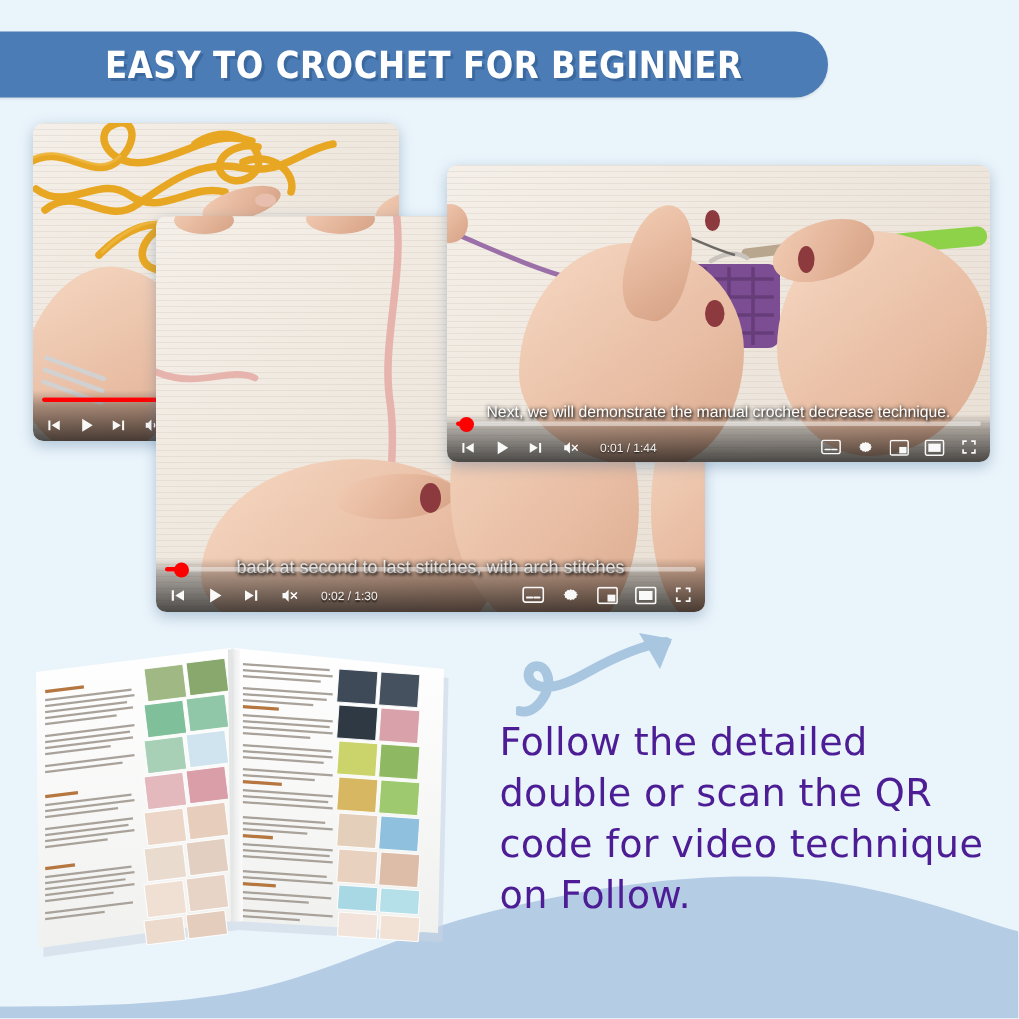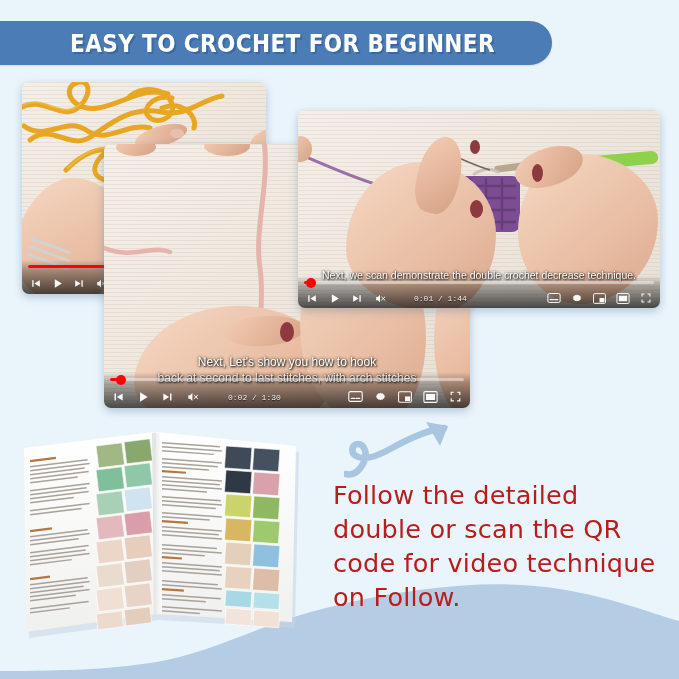--- a/index.html
+++ b/index.html
@@ -53,31 +53,31 @@
 
   
   .chrome{position:absolute;left:0;right:0;bottom:0;height:34px;
           background:linear-gradient(to top,rgba(12,12,12,.72),rgba(12,12,12,.30) 70%,rgba(12,12,12,0));}
   .bar{position:absolute;left:6px;right:6px;height:3px;background:rgba(255,255,255,.45);border-radius:2px;}
   .bar .played{position:absolute;left:0;top:0;bottom:0;background:#ff0000;border-radius:2px;}
   .bar .knob{position:absolute;top:-3.5px;width:10px;height:10px;border-radius:50%;background:#ff0000;}
   .ctrls{position:absolute;left:7px;bottom:4px;display:flex;align-items:center;gap:9px;}
   .ctrls-r{position:absolute;right:8px;bottom:5px;display:flex;align-items:center;gap:11px;}
   .ico{display:block;opacity:.96;}
-  .time{color:#f2f2f2;font-size:8px;margin-left:17px;white-space:nowrap;
-        font-family:Liberation Mono, monospace;text-shadow:0 1px 1px rgba(0,0,0,.7);}
+  .time{color:#f2f2f2;font-size:8px;margin-left:3px;white-space:nowrap;
+        font-family:Liberation Sans, sans-serif;text-shadow:0 1px 1px rgba(0,0,0,.7);}
   .cap{position:absolute;left:0;right:0;text-align:center;color:#fff;
        font-size:10.5px;line-height:14px;font-family:"Liberation Sans",sans-serif;
        text-shadow:0 0 3px rgba(0,0,0,.85),1px 1px 2px rgba(0,0,0,.9);
        padding:0 8px;box-sizing:border-box;}
   .cap.big{font-size:12px;line-height:16px;}
 
   
   #promo{position:absolute;left:333px;top:478px;width:330px;z-index:8;}
-  #promo p{margin:0;color:#b91c1c;font-size:25.5px;line-height:34px;
+  #promo p{margin:0;color:#4c1d95;font-size:25.5px;line-height:34px;
            font-family:"DejaVu Sans",sans-serif;font-weight:400;letter-spacing:.2px;}
   #arrow{position:absolute;left:344px;top:420px;width:120px;height:62px;z-index:8;}
 
   
   #booklet{position:absolute;left:4px;top:424px;width:316px;height:220px;z-index:9;}
 </style>
 </head>
 <body>
 
 <svg id="wave" viewBox="0 0 679 120" preserveAspectRatio="none">
@@ -156,21 +156,20 @@
     <div class="nail" style="left:176px;top:178px;width:14px;height:20px;border-radius:50%;"></div>
 
     <div class="skin soft" style="left:196px;top:92px;width:126px;height:190px;border-radius:48% 52% 46% 54%/54% 46% 54% 46%;transform:rotate(-7deg);"></div>
     <div class="skin" style="left:236px;top:64px;width:74px;height:40px;transform:rotate(-22deg);"></div>
 
     <div class="skin soft" style="left:330px;top:120px;width:60px;height:150px;border-radius:50%;"></div>
 
     <div class="skin" style="left:12px;top:-6px;width:40px;height:18px;"></div>
     <div class="skin" style="left:100px;top:-8px;width:46px;height:20px;"></div>
 
-    <div class="cap big" style="bottom:38px;">Next, Let's show you how to hook</div>
     <div class="cap big" style="bottom:22px;">back at second to last stitches,  with arch stitches</div>
 
     <div class="chrome" style="height:36px;">
       <div class="bar" style="bottom:27px;">
         <div class="played" style="width:3%;"></div>
         <div class="knob" style="left:calc(3% - 5px);"></div>
       </div>
       <div class="ctrls" style="gap:11px;">
         <svg class="ico" width="14" height="14" viewBox="0 0 24 24" fill="#fff">
           <path d="M6 6h2.5v12H6zM20 6v12L10 12z"></path>
@@ -242,21 +241,21 @@
     <div class="skin soft" style="left:48px;top:52px;width:150px;height:150px;border-radius:50% 50% 38% 62%/58% 48% 52% 42%;"></div>
     <div class="skin" style="left:120px;top:26px;width:42px;height:78px;border-radius:50% 50% 40% 40%;transform:rotate(14deg);"></div>
     <div class="nail" style="left:172px;top:30px;width:10px;height:14px;"></div>
     <div class="nail" style="left:172px;top:90px;width:13px;height:18px;"></div>
 
     <div class="skin soft" style="left:220px;top:44px;width:140px;height:150px;border-radius:44% 56% 56% 44%/52% 44% 56% 48%;"></div>
     <div class="skin" style="left:216px;top:38px;width:70px;height:38px;transform:rotate(-18deg);"></div>
     <div class="nail" style="left:234px;top:54px;width:11px;height:18px;"></div>
     <div class="skin" style="left:-10px;top:26px;width:24px;height:26px;"></div>
 
-    <div class="cap" style="bottom:26px;">Next, we scan demonstrate the double crochet decrease technique.</div>
+    <div class="cap" style="bottom:26px;">Next, we will demonstrate the manual crochet decrease technique.</div>
 
     <div class="chrome" style="height:32px;">
       <div class="bar" style="bottom:24px;">
         <div class="played" style="width:2%;"></div>
         <div class="knob" style="left:calc(2% - 5px);"></div>
       </div>
       <div class="ctrls" style="gap:10px;bottom:3px;">
         <svg class="ico" width="13" height="13" viewBox="0 0 24 24" fill="#fff">
           <path d="M6 6h2.5v12H6zM20 6v12L10 12z"></path>
           </svg>

